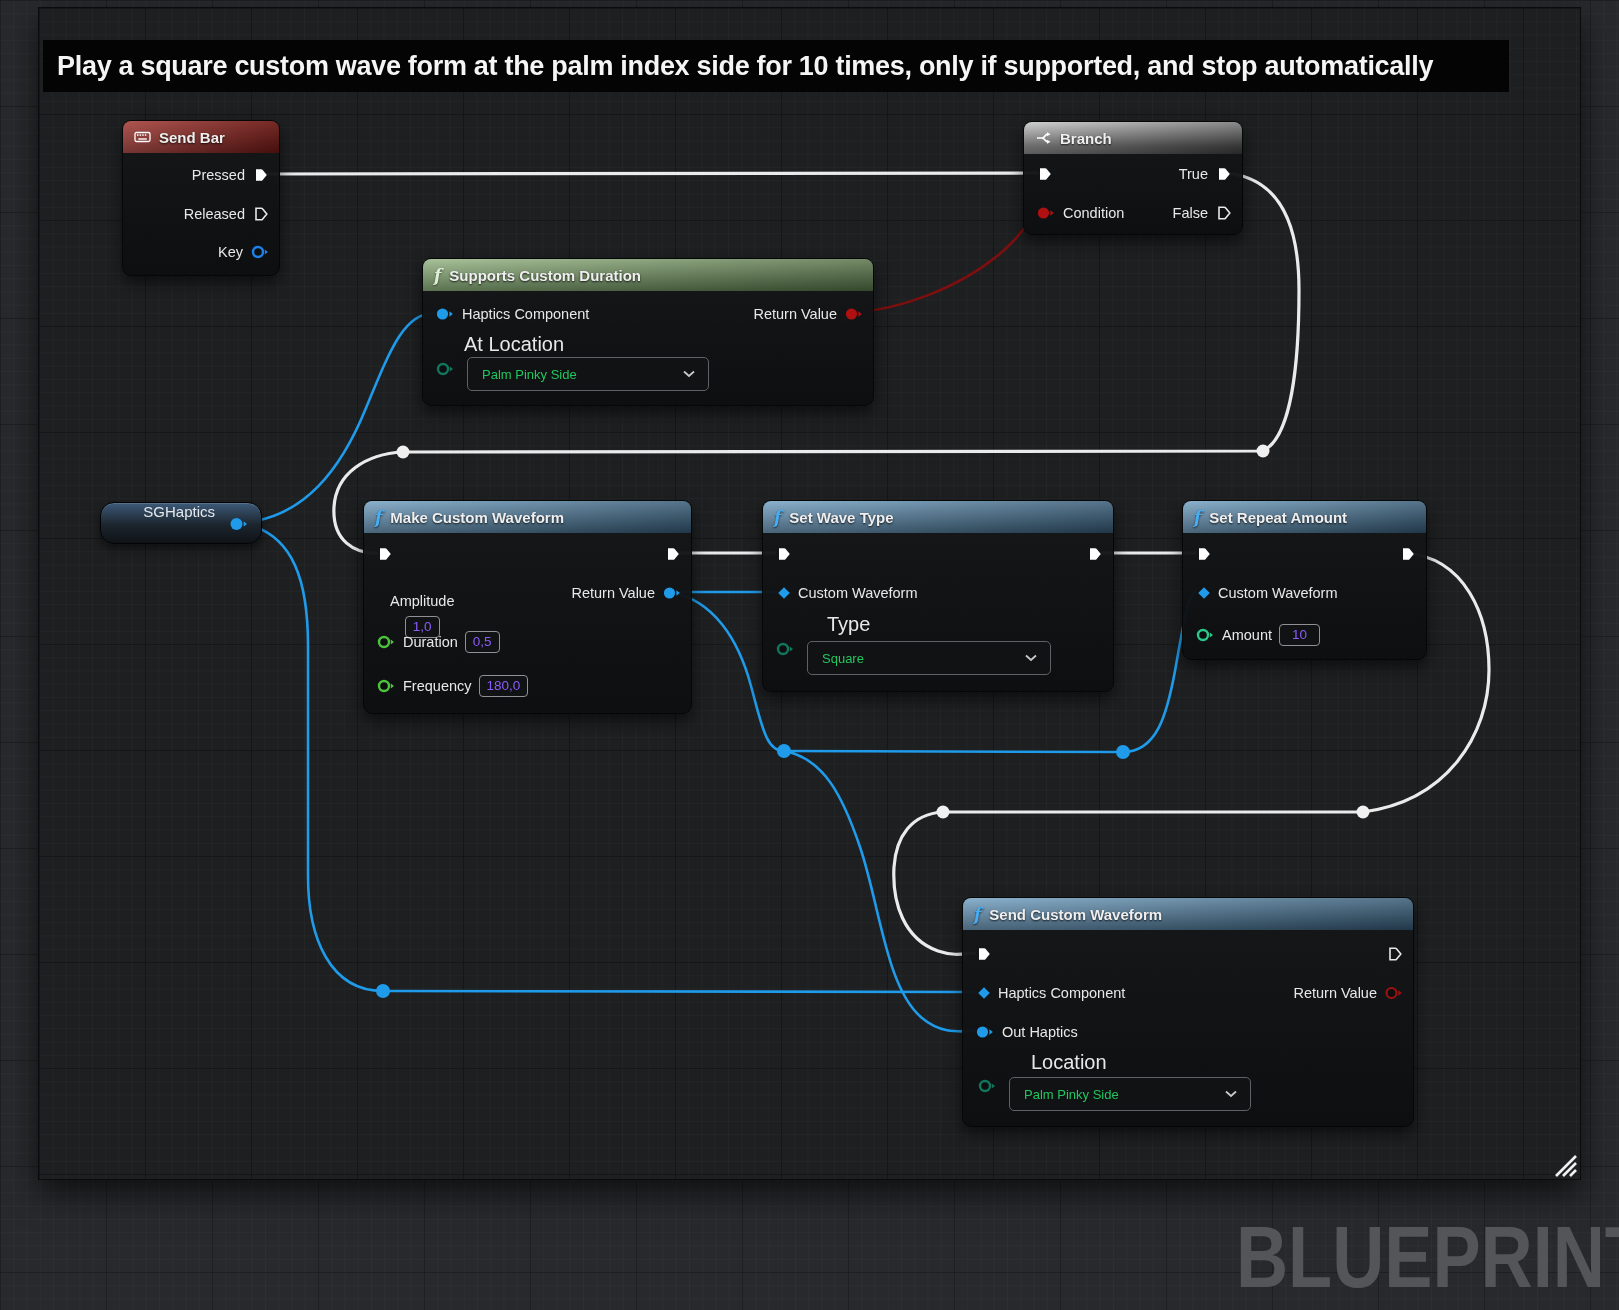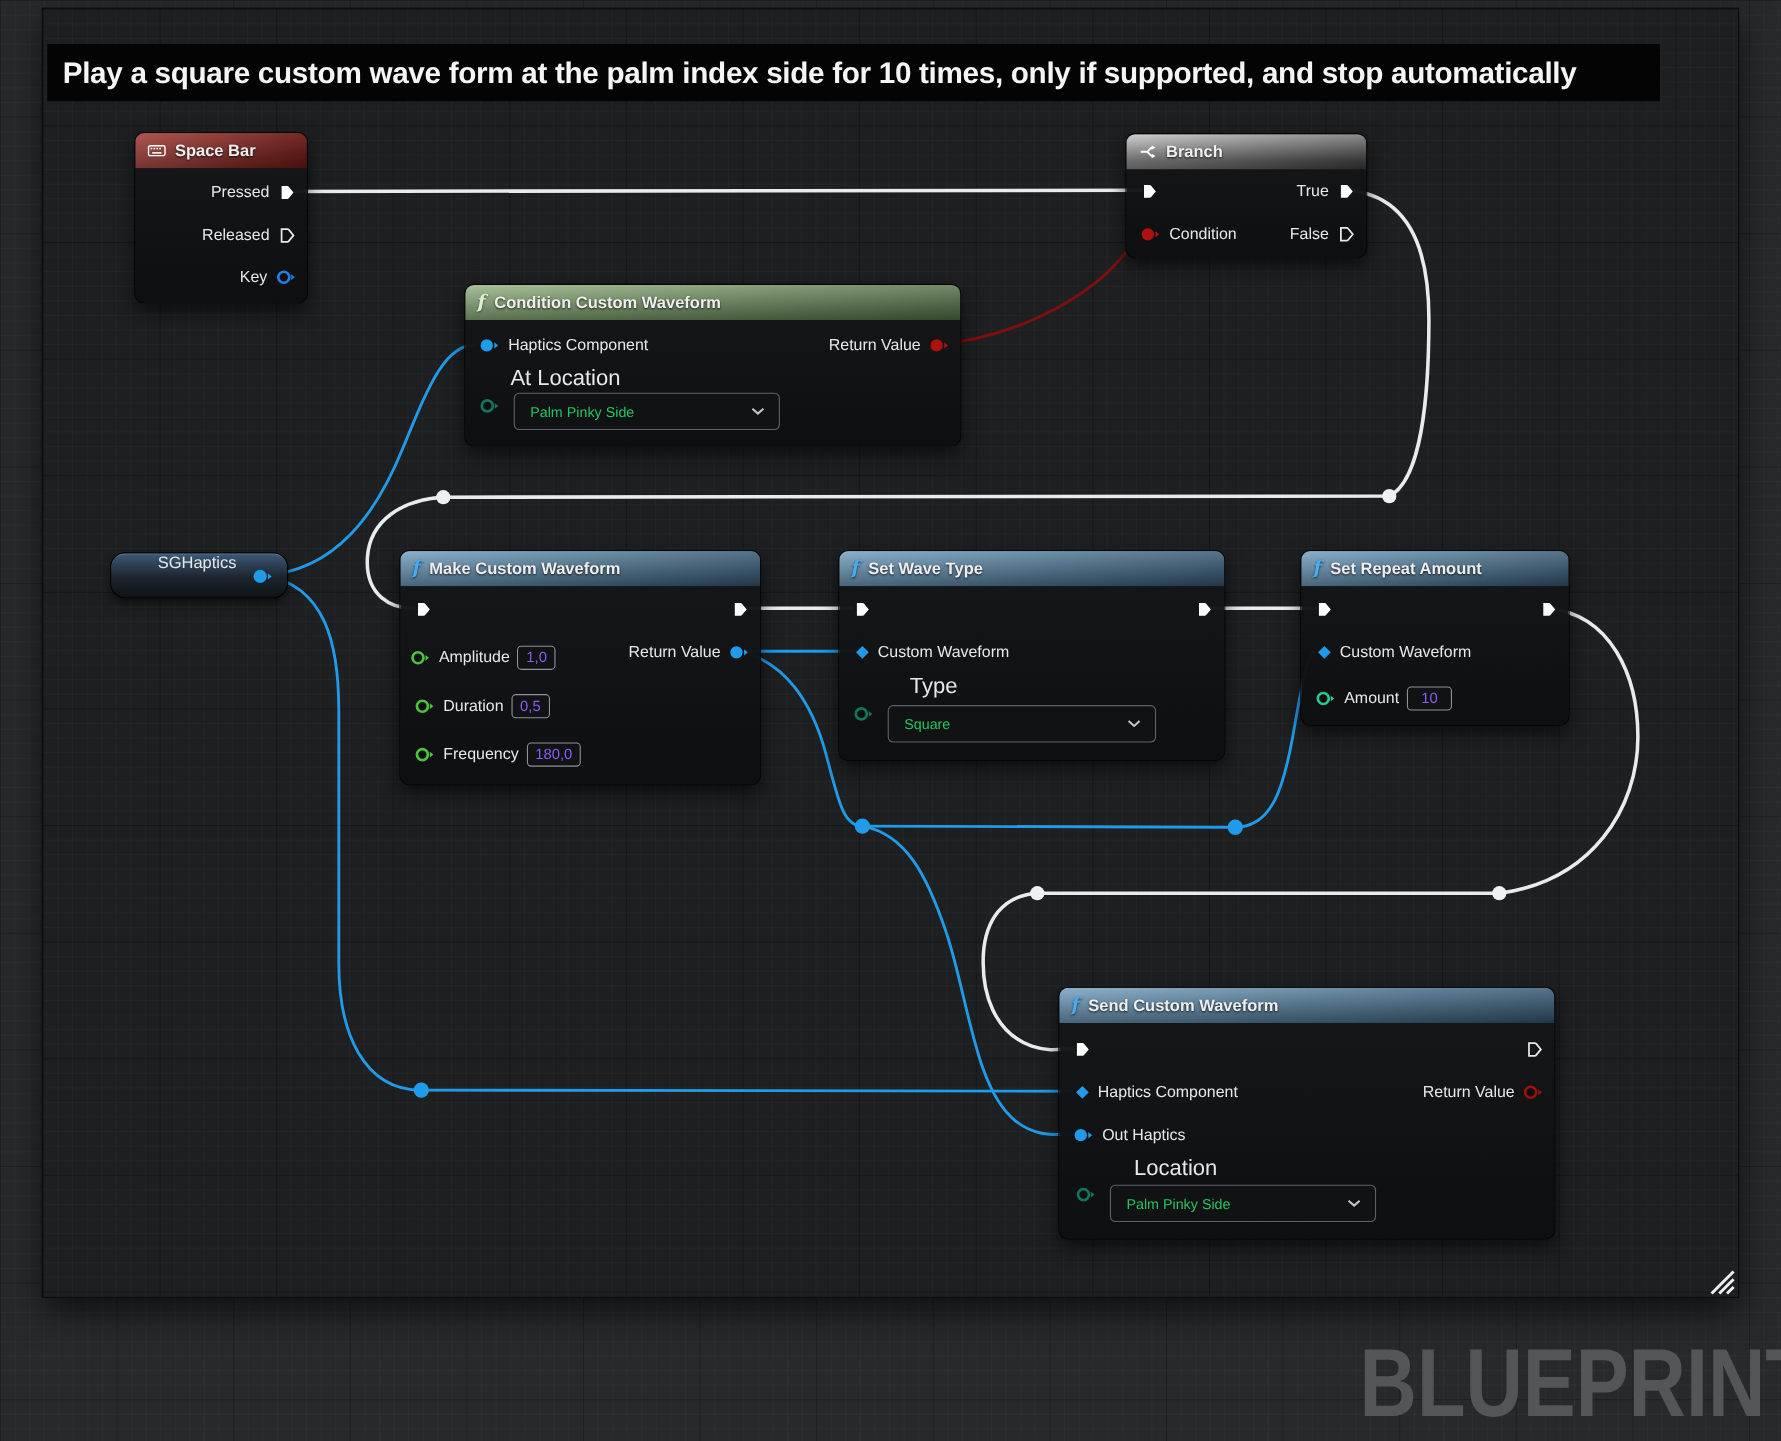--- a/index.html
+++ b/index.html
@@ -100,21 +100,21 @@
       <svg width="17" height="14">
           <rect x="1" y="2.5" width="15" height="9" rx="1.5" fill="none" stroke="#fff" stroke-width="1.3"></rect>
           <g fill="#fff">
             <rect x="3" y="4.3" width="1.5" height="1.5"></rect>
             <rect x="5.6" y="4.3" width="1.5" height="1.5"></rect>
             <rect x="8.2" y="4.3" width="1.5" height="1.5"></rect>
             <rect x="10.8" y="4.3" width="1.5" height="1.5"></rect>
             <rect x="4.3" y="8.3" width="8.5" height="1.4"></rect>
           </g>
         </svg>
-      <span>Space Bar</span>
+      <span>Send Bar</span>
     </div>
     <div class="row r" style="right:9px;top:42px;">
       <span>Pressed</span>
       <svg class="pin" width="18" height="18">
           <path d="M4 3.2 H9.2 c.5 0 1 .2 1.3.6 L14.8 9 10.5 14.2 c-.3.4-.8.6-1.3.6 H4 Z" fill="#fff"></path>
         </svg>
     </div>
     <div class="row r" style="right:9px;top:81px;">
       <span>Released</span>
       <svg class="pin" width="18" height="18">
@@ -161,21 +161,21 @@
       <span>False</span>
       <svg class="pin" width="18" height="18">
           <path d="M4 3.2 H9.2 c.5 0 1 .2 1.3.6 L14.8 9 10.5 14.2 c-.3.4-.8.6-1.3.6 H4 Z" fill="none" stroke="#e8e8e8" stroke-width="1.6"></path>
         </svg>
     </div>
   </div>
 
   <div class="node" style="left:422px;top:258px;width:450px;height:146px;">
     <div class="node-header h-green">
       <span class="ficon green">f</span>
-      <span>Condition Custom Waveform</span>
+      <span>Supports Custom Duration</span>
     </div>
     <div class="row" style="left:12px;top:43px;">
       <svg class="pin" width="20" height="16">
           <circle cx="7.5" cy="8" r="5.6" fill="#1f9bea"></circle>
           <path d="M14.4 5.2 L17.8 8 14.4 10.8 Z" fill="#1f9bea"></path>
         </svg>
       <span>Haptics Component</span>
     </div>
     <div class="row r" style="right:9px;top:43px;">
       <span>Return Value</span>
@@ -215,21 +215,21 @@
     <div class="row" style="left:12px;top:41px;">
       <svg class="pin" width="18" height="18">
           <path d="M4 3.2 H9.2 c.5 0 1 .2 1.3.6 L14.8 9 10.5 14.2 c-.3.4-.8.6-1.3.6 H4 Z" fill="#fff"></path>
         </svg>
     </div>
     <div class="row r" style="right:9px;top:41px;">
       <svg class="pin" width="18" height="18">
           <path d="M4 3.2 H9.2 c.5 0 1 .2 1.3.6 L14.8 9 10.5 14.2 c-.3.4-.8.6-1.3.6 H4 Z" fill="#fff"></path>
         </svg>
     </div>
-    <div class="row" style="left:8px;top:85px;">
+    <div class="row" style="left:26px;top:85px;flex-direction:column;">
       <svg class="pin" width="20" height="16">
           <circle cx="8" cy="8" r="5" fill="#0c0e10" stroke="#4cc43c" stroke-width="2.4"></circle>
           <path d="M14.8 5.4 L18 8 14.8 10.6 Z" fill="#4cc43c"></path>
         </svg>
       <span>Amplitude</span>
       <span class="vbox">1,0</span>
     </div>
     <div class="row" style="left:12px;top:129px;">
       <svg class="pin" width="20" height="16">
           <circle cx="8" cy="8" r="5" fill="#0c0e10" stroke="#4cc43c" stroke-width="2.4"></circle>

